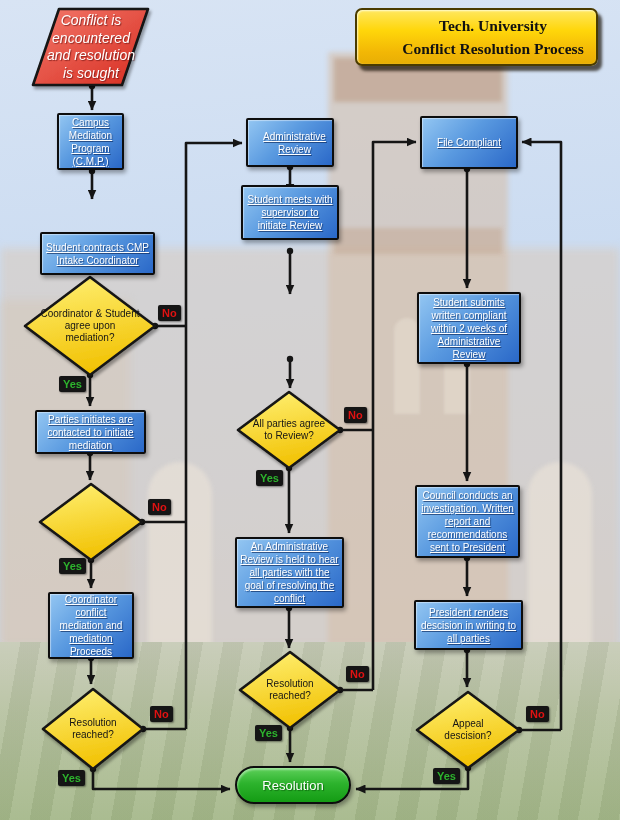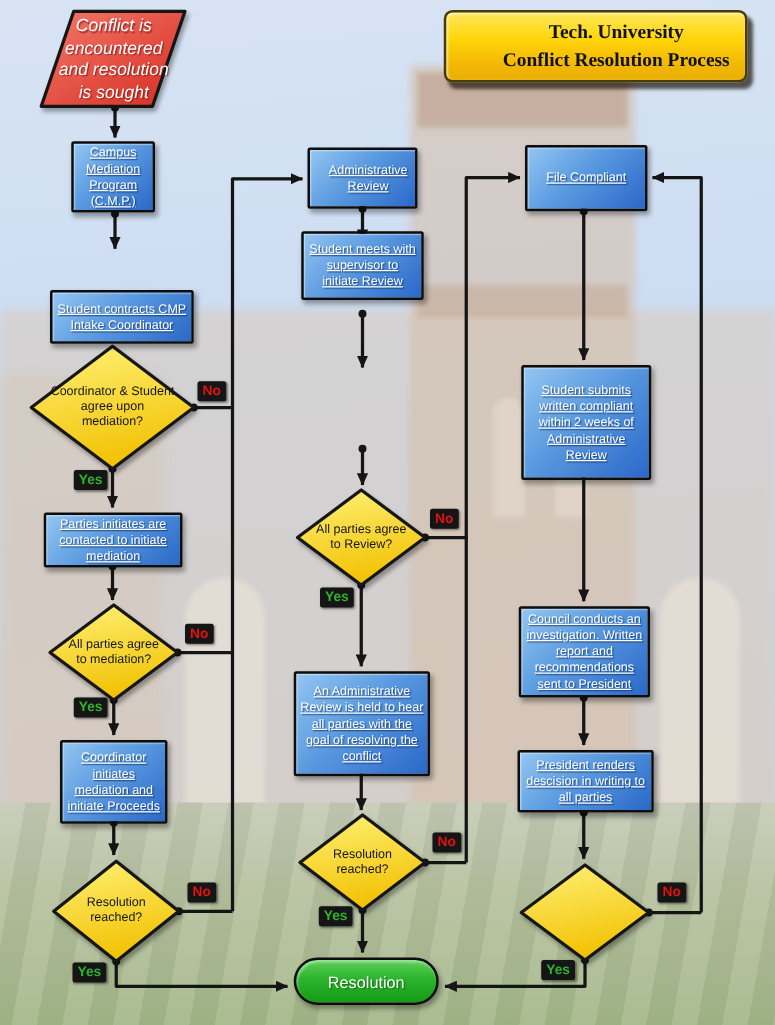--- a/index.html
+++ b/index.html
@@ -169,35 +169,35 @@
     <div>Tech. University</div>
     <div>Conflict Resolution Process</div>
   </div>
 
   <div class="node shape-text" style="left:42px;top:14px;width:98px;height:66px;">Conflict is encountered and resolution is sought</div>
 
   <div class="node process" style="left:57px;top:113px;width:67px;height:57px;">Campus Mediation Program (C.M.P.)</div>
   <div class="node process" style="left:40px;top:202px;width:115px;height:43px;margin-top:30px;">Student contracts CMP Intake Coordinator</div>
   <div class="node diamond-text" style="left:40px;top:298px;width:100px;height:56px;">Coordinator &amp; Student agree upon mediation?</div>
   <div class="node process" style="left:35px;top:410px;width:111px;height:44px;">Parties initiates are contacted to initiate mediation</div>
-  <div class="node diamond-text" style="left:51px;top:496px;width:80px;height:52px;">All parties agree to mediation?</div>
-  <div class="node process" style="left:48px;top:592px;width:86px;height:67px;">Coordinator initiates mediation and initiate Proceeds</div>
+  <div class="node process" style="left:48px;top:592px;width:86px;height:67px;">Coordinator conflict mediation and mediation Proceeds</div>
   <div class="node diamond-text" style="left:53px;top:703px;width:80px;height:52px;">Resolution reached?</div>
 
   <div class="node process" style="left:246px;top:118px;width:88px;height:49px;padding-left:12px;">Administrative Review</div>
   <div class="node process" style="left:241px;top:185px;width:98px;height:55px;">Student meets with supervisor to initiate Review</div>
   <div class="node diamond-text" style="left:249px;top:404px;width:80px;height:52px;">All parties agree to Review?</div>
-  <div class="node process" style="left:235px;top:537px;width:109px;height:84px;">An Administrative Review is held to hear all parties with the goal of resolving the conflict</div>
+  <div class="node process" style="left:235px;top:537px;width:109px;height:71px;">An Administrative Review is held to hear all parties with the goal of resolving the conflict</div>
   <div class="node diamond-text" style="left:250px;top:666px;width:80px;height:48px;">Resolution reached?</div>
   <div class="node terminator" style="left:235px;top:766px;width:116px;height:38px;">Resolution</div>
 
   <div class="node process" style="left:420px;top:116px;width:98px;height:53px;">File Compliant</div>
-  <div class="node process" style="left:417px;top:292px;width:104px;height:92px;">Student submits written compliant within 2 weeks of Administrative Review</div>
+  <div class="node process" style="left:417px;top:292px;width:104px;height:72px;">Student submits written compliant within 2 weeks of Administrative Review</div>
   <div class="node process" style="left:415px;top:485px;width:105px;height:73px;">Council conducts an investigation. Written report and recommendations sent to President</div>
   <div class="node process" style="left:414px;top:600px;width:109px;height:50px;">President renders descision in writing to all parties</div>
+  <div class="node diamond-text" style="left:428px;top:706px;width:80px;height:48px;">Appeal descision?</div>
 
   <span class="tag yes" style="left:59px;top:376px;">Yes</span>
   <span class="tag yes" style="left:59px;top:558px;">Yes</span>
   <span class="tag yes" style="left:58px;top:770px;">Yes</span>
   <span class="tag yes" style="left:256px;top:470px;">Yes</span>
   <span class="tag yes" style="left:255px;top:725px;">Yes</span>
   <span class="tag yes" style="left:433px;top:768px;">Yes</span>
 
   <span class="tag no" style="left:158px;top:305px;">No</span>
   <span class="tag no" style="left:148px;top:499px;">No</span>

